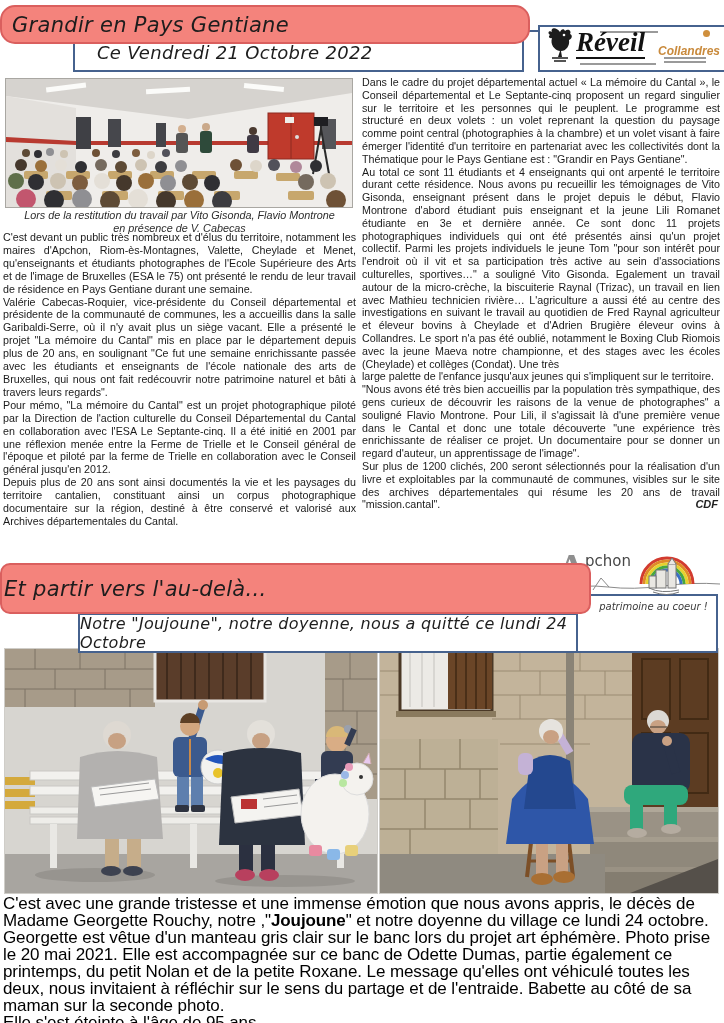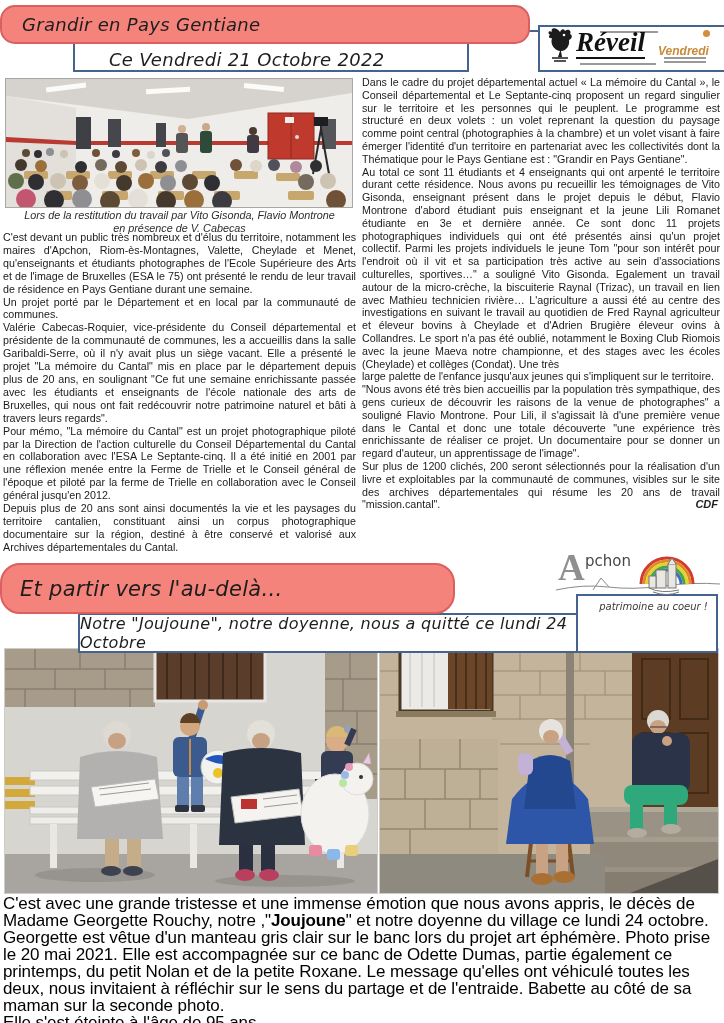--- a/index.html
+++ b/index.html
@@ -1,25 +1,25 @@
 <!DOCTYPE html>
 <html><head>
 <meta charset="utf-8">
 <style>
   html,body{margin:0;padding:0;background:#fff;}
   .page{position:relative;width:724px;height:1023px;background:#ffffff;overflow:hidden;
         font-family:"Liberation Sans",sans-serif;color:#1b1b1b;}
   .hand{font-family:"DejaVu Sans",sans-serif;font-style:italic;letter-spacing:.3px;color:#1d1d1d;}
   .banner{position:absolute;background:#f4837c;border:2px solid #da5f5e;border-radius:15px;
           display:flex;align-items:center;box-sizing:border-box;z-index:6;}
-  #banner1{left:0;top:5px;width:530px;height:39px;font-size:18px;padding-left:20px;}
-  #banner2{left:0;top:563px;width:455px;height:51px;font-size:21px;padding-left:18px;border-radius:20px;}
+  #banner1{left:0;top:5px;width:530px;height:39px;font-size:21px;padding-left:10px;}
+  #banner2{left:0;top:563px;width:591px;height:51px;font-size:21px;padding-left:2px;border-radius:10px;}
   .bluebox{position:absolute;border:2px solid #46628e;background:#fff;box-sizing:border-box;}
-  #datebox{left:73px;top:40px;width:396px;height:32px;display:flex;align-items:flex-end;
-           padding-left:34px;font-size:18px;z-index:4;}
+  #datebox{left:73px;top:40px;width:451px;height:32px;display:flex;align-items:flex-start;
+           padding-left:22px;font-size:18px;z-index:4;}
   #connector{position:absolute;left:526px;top:30px;width:14px;height:2px;background:#46628e;z-index:3;}
   #logobox{left:538px;top:25px;width:189px;height:47px;z-index:4;}
   .rv-name{position:absolute;left:36px;top:2px;font-family:"Liberation Serif",serif;
            font-style:italic;font-weight:bold;font-size:27px;color:#121212;line-height:1;
            border-bottom:2px solid #121212;padding-bottom:1px;}
   .rv-suffix{position:absolute;left:118px;top:17px;font-style:italic;font-weight:bold;
              font-size:12px;color:#c98a3c;}
   .rv-line{position:absolute;background:#9a9a9a;}
   .rv-dot{position:absolute;left:163px;top:3px;width:7px;height:7px;border-radius:50%;background:#cf8f3d;}
   .colbody{position:absolute;text-align:justify;color:#1b1b1b;}
@@ -59,21 +59,21 @@
   <div id="connector"></div>
 
   <div id="logobox" class="bluebox">
     <svg style="position:absolute;left:6px;top:-3px" width="30" height="40" viewBox="0 0 30 40">
       <path d="M14 8 C10 2 4 4 6 8 C3 6 1 9 4 11 C2 12 3 15 6 14 C4 20 8 26 14 27 L12 33 L16 33 L15 27 C20 27 24 22 23 16 C26 15 27 11 24 10 C26 7 22 4 19 7 C18 4 15 5 14 8 Z" fill="#1c1c1c"></path>
       <circle cx="18" cy="11" r="1.3" fill="#fff"></circle>
       <path d="M6 34 h16 M8 37 h12" stroke="#1c1c1c" stroke-width="1.6"></path>
     </svg>
     <div class="rv-line" style="left:60px;top:4px;width:58px;height:2px"></div>
     <span class="rv-name">Réveil</span>
-    <span class="rv-suffix">Vendredi</span>
+    <span class="rv-suffix">Collandres</span>
     <div class="rv-line" style="left:40px;top:36px;width:76px;height:2px"></div>
     <div class="rv-line" style="left:124px;top:30px;width:42px;height:1.5px"></div>
     <div class="rv-line" style="left:124px;top:34px;width:42px;height:1.5px"></div>
     <div class="rv-dot"></div>
   </div>
 
   <div id="datebox" class="bluebox">
     <span class="hand">Ce Vendredi 21 Octobre 2022</span>
   </div>
 
@@ -169,21 +169,20 @@
         <circle cx="330" cy="121" r="10" fill="#6e5136"></circle>
     </g>
   </svg>
   <div id="caption">
     <div>Lors de la restitution du travail par Vito Gisonda, Flavio Montrone</div>
     <div>en présence de V. Cabecas</div>
   </div>
 
   <div id="leftcol" class="colbody">
     <p>C'est devant un public très nombreux et d'élus du territoire, notamment les maires d'Apchon, Riom-ès-Montagnes, Valette, Cheylade et Menet, qu'enseignants et étudiants photographes de l'Ecole Supérieure des Arts et de l'image de Bruxelles (ESA le 75) ont présenté le rendu de leur travail de résidence en Pays Gentiane durant une semaine.</p>
-    <p>Un projet porté par le Département et en local par la communauté de communes.</p>
     <p>Valérie Cabecas-Roquier, vice-présidente du Conseil départemental et présidente de la communauté de communes, les a accueillis dans la salle Garibaldi-Serre, où il n'y avait plus un siège vacant. Elle a présenté le projet "La mémoire du Cantal" mis en place par le département depuis plus de 20 ans, en soulignant "Ce fut une semaine enrichissante passée avec les étudiants et enseignants de l'école nationale des arts de Bruxelles, qui nous ont fait redécouvrir notre patrimoine naturel et bâti à travers leurs regards".</p>
     <p>Pour mémo, "La mémoire du Cantal" est un projet photographique piloté par la Direction de l'action culturelle du Conseil Départemental du Cantal en collaboration avec l'ESA Le Septante-cinq. Il a été initié en 2001 par une réflexion menée entre la Ferme de Trielle et le Conseil général de l'époque et piloté par la ferme de Trielle en collaboration avec le Conseil général jusqu'en 2012.</p>
     <p>Depuis plus de 20 ans sont ainsi documentés la vie et les paysages du territoire cantalien, constituant ainsi un corpus photographique documentaire sur la région, destiné à être conservé et valorisé aux Archives départementales du Cantal.</p>
   </div>
 
   <div id="rightcol" class="colbody">
     <p>Dans le cadre du projet départemental actuel « La mémoire du Cantal », le Conseil départemental et Le Septante-cinq  proposent un regard singulier sur le territoire et les personnes qui le peuplent. Le programme est structuré en deux volets : un volet reprenant la question du paysage comme point central (photographies à la chambre) et un volet visant à faire émerger l'identité d'un territoire en partenariat avec les collectivités dont la Thématique pour le Pays Gentiane est : "Grandir en Pays Gentiane".</p>
     <p>Au total ce sont 11 étudiants et 4 enseignants qui ont arpenté le territoire durant cette résidence. Nous avons pu recueillir les témoignages de Vito Gisonda, enseignant présent dans le projet depuis le début, Flavio Montrone d'abord étudiant puis enseignant et la jeune Lili Romanet étudiante en 3e et dernière année. Ce sont donc 11 projets photographiques individuels qui ont été présentés ainsi qu'un projet collectif. Parmi les projets individuels le jeune Tom "pour son intérêt pour l'endroit où il vit et sa participation très active au sein d'associations culturelles, sportives…" a souligné Vito Gisonda. Egalement un travail autour de la micro-crèche, la biscuiterie Raynal (Trizac), un travail en lien avec Mathieu technicien rivière… L'agriculture a aussi été au centre des investigations en suivant le travail au quotidien de Fred Raynal agriculteur et éleveur bovins à Cheylade et d'Adrien Brugière éleveur ovins à Collandres. Le sport n'a pas été oublié, notamment le Boxing Club Riomois avec la jeune Maeva notre championne, et des stages avec les écoles (Cheylade) et collèges (Condat). Une très</p>
     <p>large palette de l'enfance jusqu'aux jeunes qui s'impliquent sur le territoire.</p>
     <p>"Nous avons été très bien accueillis par la population très sympathique, des gens curieux de découvrir les raisons de la venue de photographes" a souligné Flavio Montrone. Pour Lili, il s'agissait là d'une première venue dans le Cantal et donc une totale découverte "une expérience très enrichissante de réaliser ce projet. Un documentaire pour se donner un regard d'auteur, un apprentissage de l'image".</p>

